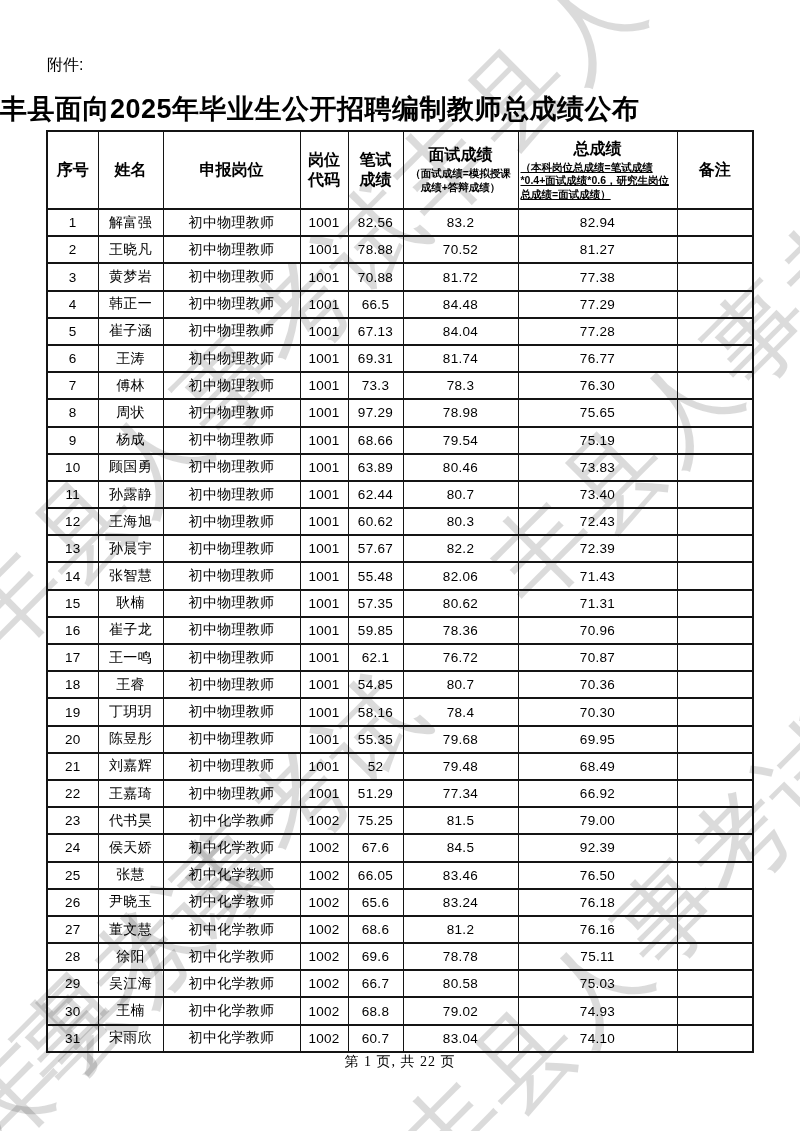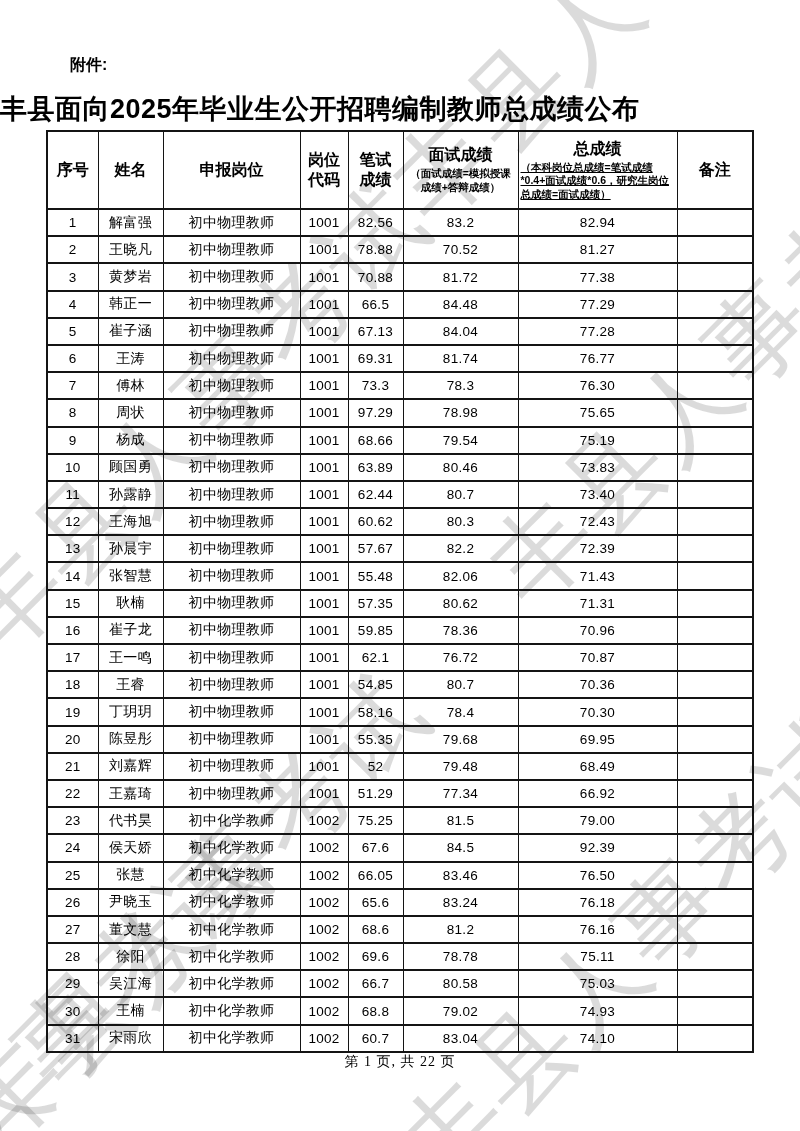--- a/index.html
+++ b/index.html
@@ -35,23 +35,23 @@
     font-weight: 400;
   }
   .wm span { margin-right: 0; }
   
   .content {
     position: relative;
     z-index: 1;
     padding-top: 57px;
   }
   .attachment {
-    margin-left: 70px;
+    margin-left: 47px;
     font-size: 16px;
-    font-weight: 700;
+    font-weight: 400;
     line-height: 1;
   }
   .title {
     margin: 21px 0 0 0;
     text-align: left;
     font-size: 27px;
     font-weight: 700;
     line-height: 1.15;
     letter-spacing: 0.5px;
   }

